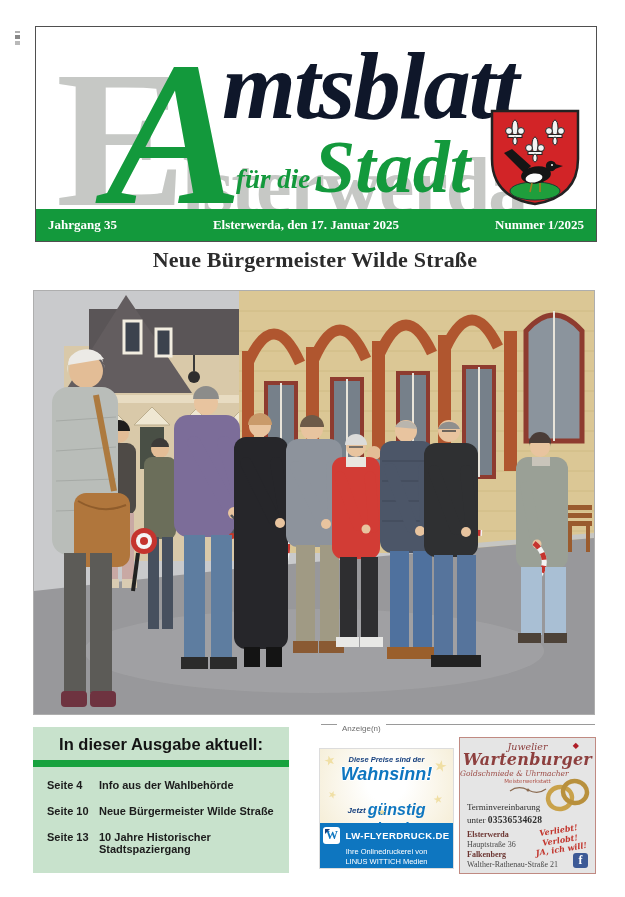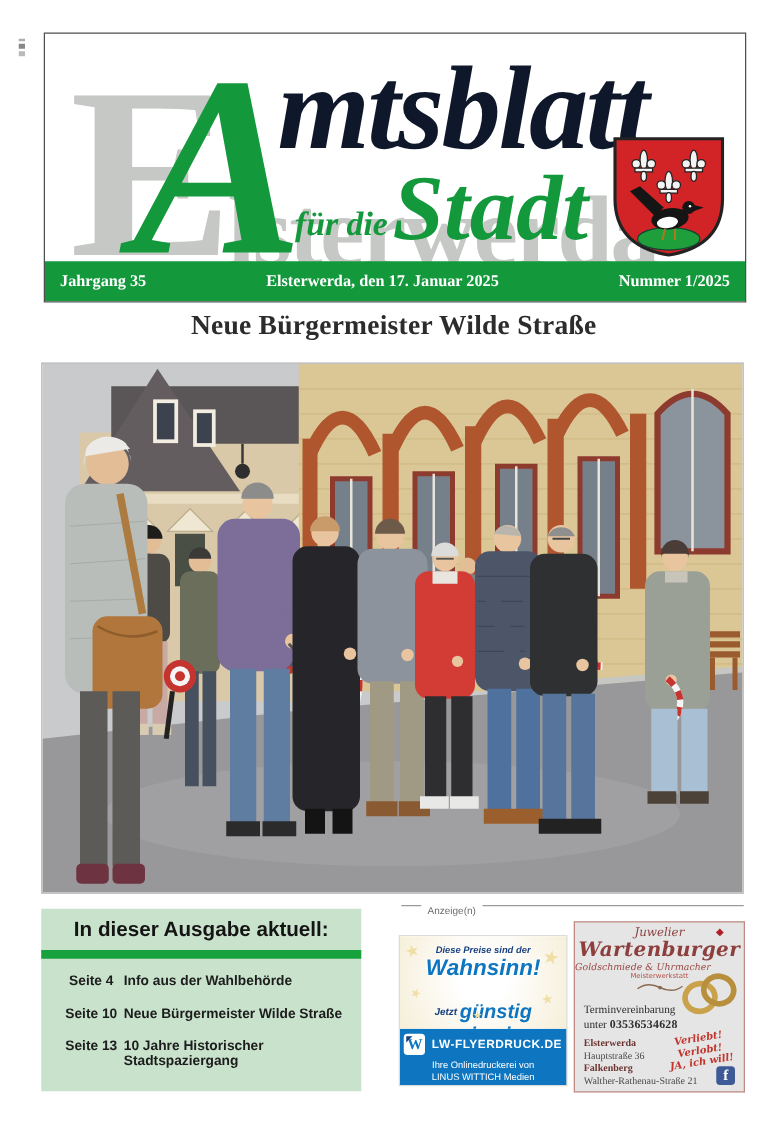--- a/index.html
+++ b/index.html
@@ -34,21 +34,21 @@
   
   .photo{position:absolute;left:33px;top:290px;width:560px;height:423px;border:1px solid #aeaeae;
          box-sizing:content-box;}
 
   
   .toc{position:absolute;left:33px;top:727px;width:256px;height:146px;background:#c8e2cc;}
   .toc-title{padding-top:8px;text-align:center;font:bold 16.5px "Liberation Sans",sans-serif;color:#141414;}
   .toc-bar{margin-top:6px;height:7px;background:#18a23e;}
   .toc-items{padding:12px 10px 0 14px;}
   .toc-row{display:flex;margin-bottom:14px;font:bold 11px "Liberation Sans",sans-serif;color:#1c1c1c;}
-  .toc-page{flex:0 0 52px;text-align:center;}
+  .toc-page{flex:0 0 52px;}
 
   
   .ads-label{position:absolute;left:321px;top:724px;width:274px;display:flex;align-items:flex-start;gap:5px;}
   .ads-label .dash{width:16px;border-top:1px solid #9a9a9a;}
   .ads-label .txt{font:8px "Liberation Sans",sans-serif;color:#6d6d6d;}
   .ads-label .rule{flex:1;border-top:1px solid #9a9a9a;}
 
   
   .ad-print{position:absolute;left:320px;top:749px;width:133px;height:119px;box-shadow:0 0 0 1px #dcdcdc;}
   .adp-top{position:relative;height:74px;overflow:hidden;text-align:center;

